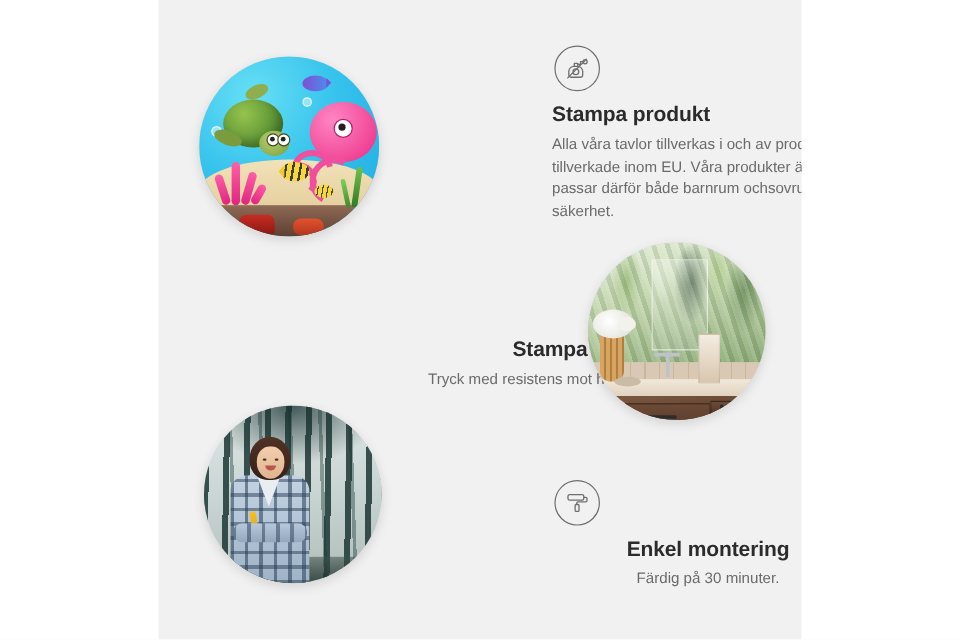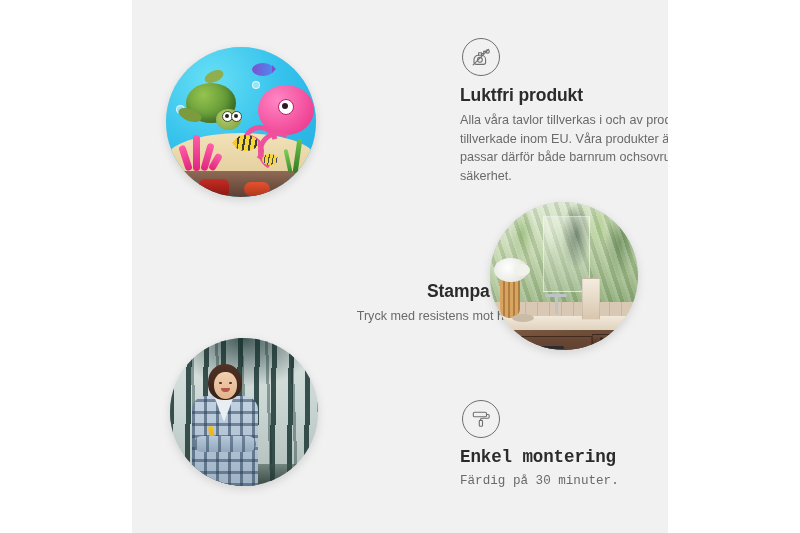--- a/index.html
+++ b/index.html
@@ -359,21 +359,21 @@
   .f-odour { left: 328px; top: 38px; width: 300px; text-align: left; }
   .f-odour .icon-circle { margin-left: 2px; }
 
   
   .f-water { left: 206px; top: 232px; width: 270px; text-align: center; }
   .f-water .icon-wrap { display: flex; justify-content: flex-end; padding-right: 22px; }
   .f-water h3 { margin-top: 11px; text-align: right; padding-right: 2px; }
   .f-water p { text-align: center; }
 
   
-  .f-mount { left: 328px; top: 400px; width: 260px; text-align: left; font-family: Liberation Mono, monospace; }
+  .f-mount { left: 328px; top: 400px; width: 260px; text-align: center; }
   .f-mount .icon-circle { margin-left: 2px; }
 </style>
 </head>
 <body>
 
 <div class="page">
 
   <div class="panel">
 
     <div class="photo photo-sea">
@@ -416,21 +416,21 @@
           <path d="M7.2 19.4h7.2a2.2 2.2 0 0 0 2.2-2.2v-2.6a4.3 4.3 0 0 0-4.3-4.3H9.3A4.3 4.3 0 0 0 5 14.6v2.6a2.2 2.2 0 0 0 2.2 2.2z"></path>
           <path d="M9.6 10.3V7.8h2.9v2.5"></path>
           <path d="M12.5 8.6h2.3"></path>
           <path d="M14.8 8.6V6.4"></path>
           <path d="M14.8 6.4h2.0"></path>
           <circle cx="18.6" cy="6.4" r="1.7"></circle>
           <circle cx="10.9" cy="14.8" r="2.4"></circle>
           <path d="M4.1 19.9 19.6 4.4"></path>
         </svg>
       </div>
-      <h3>Luktfri produkt</h3>
+      <h3>Stampa produkt</h3>
       <p>Alla våra tavlor tillverkas i och av produkter som är tillverkade inom EU. Våra produkter är luktfria och passar därför både barnrum ochsovrum. 100% säkerhet.</p>
     </div>
 
     <div class="feature f-water">
       <div class="icon-wrap">
         <div class="icon-circle">
           <svg width="24" height="24" viewBox="0 0 24 24" fill="none" stroke="#6f6f6f" stroke-width="1.1" stroke-linecap="round" stroke-linejoin="round">
             <path d="M3.2 13.3a8.8 8.8 0 0 1 17.6 0"></path>
             <path d="M3.2 13.3c1.5 0 1.5-1.7 2.9-1.7s1.5 1.7 2.9 1.7 1.5-1.7 3-1.7 1.5 1.7 3 1.7 1.4-1.7 2.9-1.7 1.4 1.7 2.9 1.7"></path>
             <path d="M12 12.5v6.1"></path>

